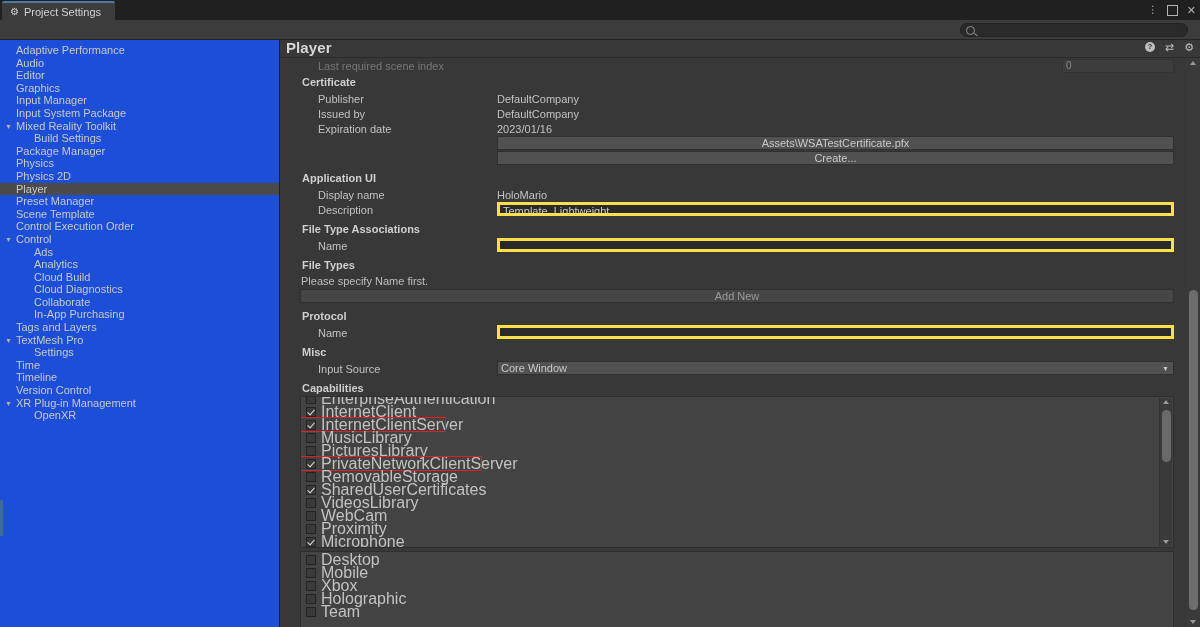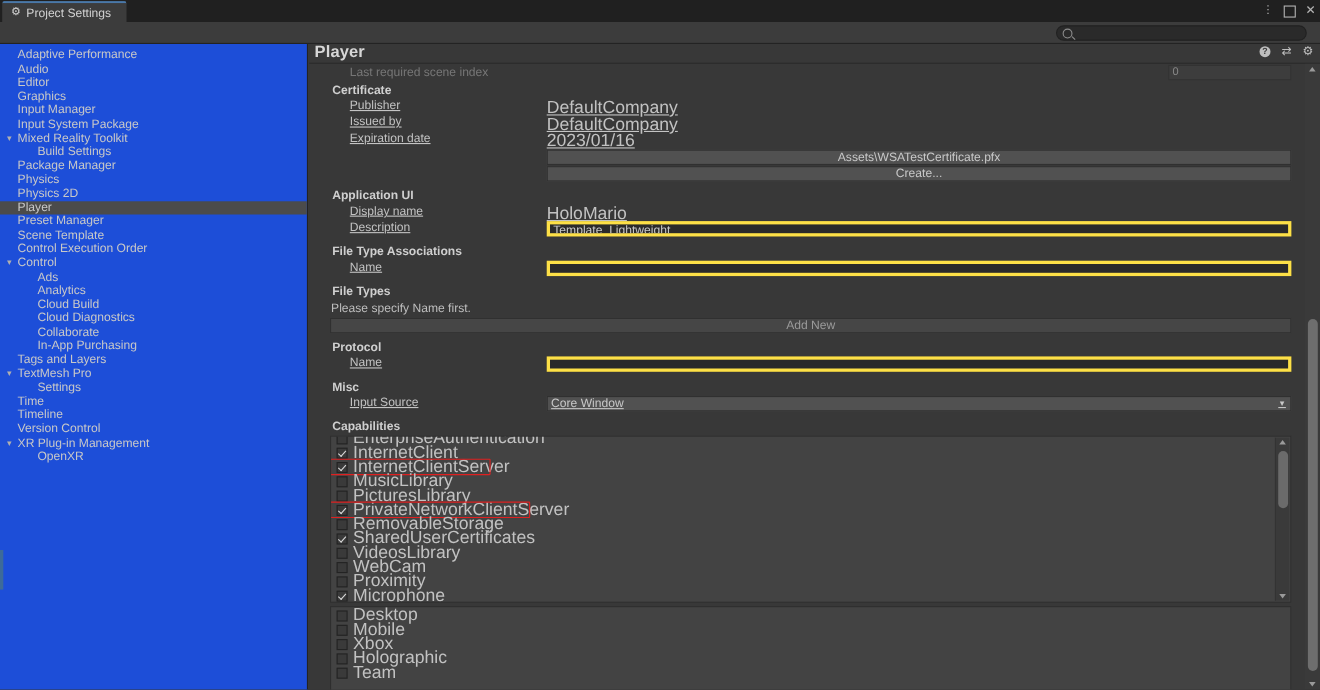--- a/index.html
+++ b/index.html
@@ -202,35 +202,34 @@
     position: relative;
     padding-left: 19px;
     padding-right: 26px;
   }
 
   
   .row {
     position: relative;
     height: 15px;
     display: flex;
-    align-items: flex-start;
-    text-decoration: underline;
+    align-items: flex-end;
   }
   .row-lbl {
     width: 197px;
     font-size: 11px;
     color: #c2c2c2;
     padding-left: 18px;
     box-sizing: border-box;
     white-space: nowrap;
   }
   .row-lbl.dim { color: #8e8e8e; }
   .row-val {
     flex: 1;
-    font-size: 16px;
+    font-size: 11px;
     color: #c2c2c2;
     white-space: nowrap;
   }
   .section-hdr {
     height: 16px;
     display: flex;
     align-items: center;
     font-size: 11px;
     font-weight: bold;
     color: #cfcfcf;

